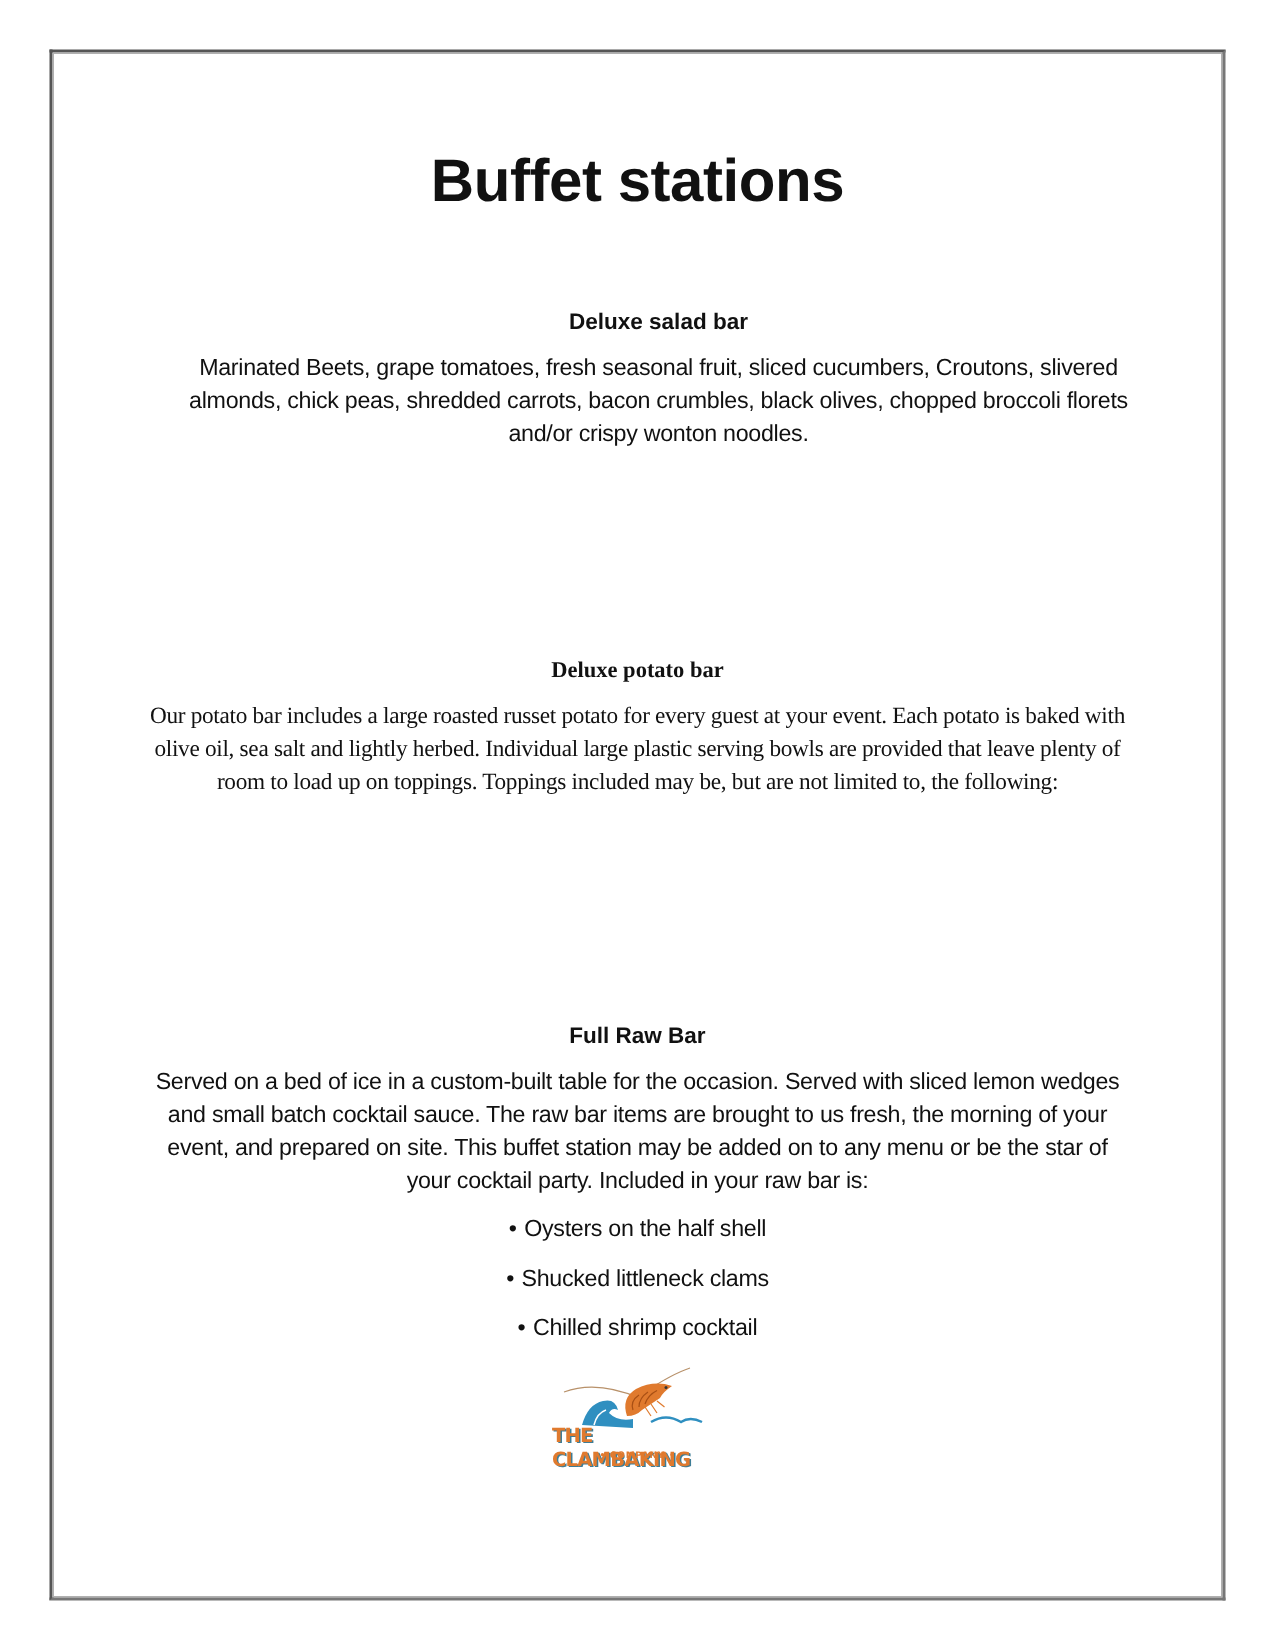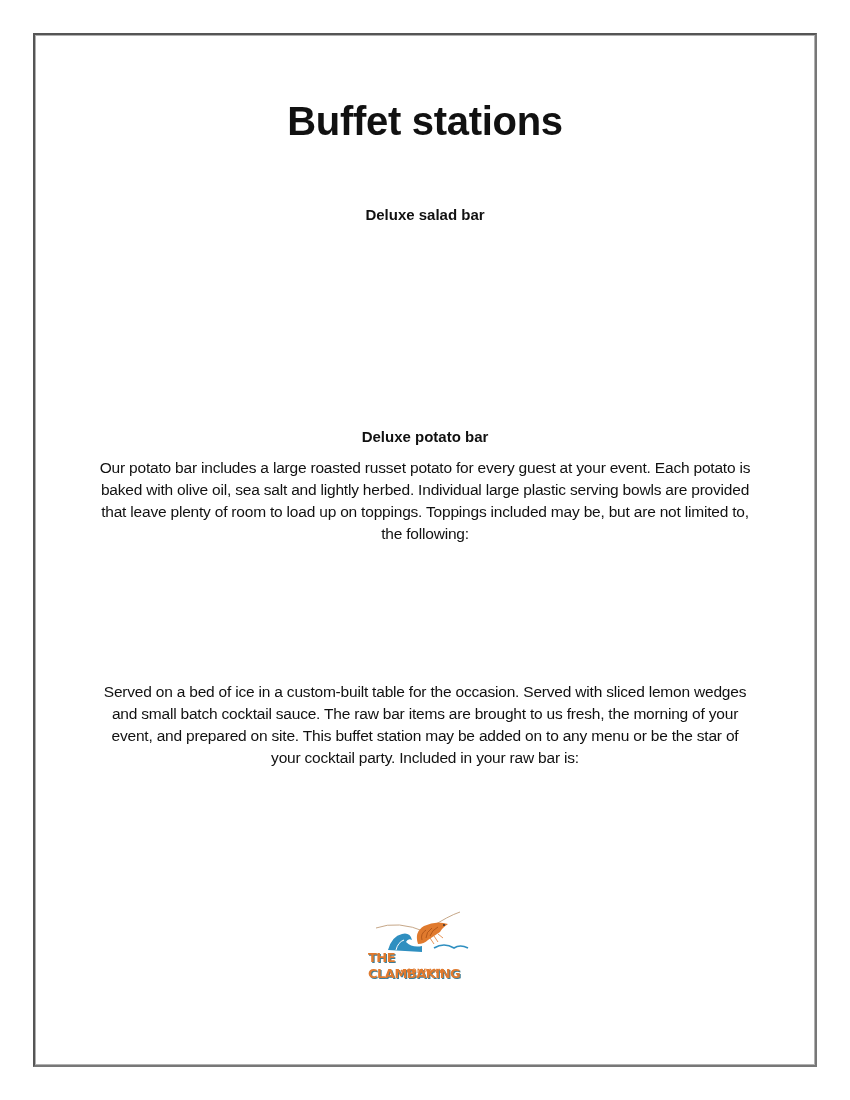--- a/index.html
+++ b/index.html
@@ -112,31 +112,38 @@
   </style>
 </head>
 <body>
 
 <div class="page-frame"></div>
 
 <div class="content">
 
   <div class="title">Buffet stations</div>
 
-  <div class="section" style="top:205px;">
+  <div class="section" style="top:205px;margin-left:14px;">
     <div class="section-heading">Deluxe salad bar</div>
+    <p class="para">Marinated Beets, grape tomatoes, fresh seasonal fruit, sliced cucumbers, Croutons, slivered almonds, chick peas, shredded carrots, bacon crumbles, black olives, chopped broccoli florets and/or crispy wonton noodles.</p>
   </div>
 
-  <div class="section" style="top:427px;">
+  <div class="section" style="top:437px;font-family:Liberation Serif, serif;">
     <div class="section-heading">Deluxe potato bar</div>
     <p class="para">Our potato bar includes a large roasted russet potato for every guest at your event. Each potato is baked with olive oil, sea salt and lightly herbed. Individual large plastic serving bowls are provided that leave plenty of room to load up on toppings. Toppings included may be, but are not limited to, the following:</p>
   </div>
 
   <div class="section" style="top:681px;">
+    <div class="section-heading">Full Raw Bar</div>
     <p class="para">Served on a bed of ice in a custom-built table for the occasion. Served with sliced lemon wedges and small batch cocktail sauce. The raw bar items are brought to us fresh, the morning of your event, and prepared on site. This buffet station may be added on to any menu or be the star of your cocktail party. Included in your raw bar is:</p>
+    <ul class="bullets">
+      <li class="bullet"><span class="bullet-dot">•</span><span>Oysters on the half shell</span></li>
+      <li class="bullet"><span class="bullet-dot">•</span><span>Shucked littleneck clams</span></li>
+      <li class="bullet"><span class="bullet-dot">•</span><span>Chilled shrimp cocktail</span></li>
+    </ul>
   </div>
 </div>
 
 <div class="logo">
   <svg width="114" height="44" viewBox="0 0 114 44" style="position:absolute;left:0;top:0;">
 
     <path d="M58 22 Q 30 10 8 18" stroke="#b8916a" stroke-width="0.8" fill="none"></path>
     <path d="M62 18 Q 80 6 92 2" stroke="#b8916a" stroke-width="0.8" fill="none"></path>
 
     <path d="M20 40 Q 24 26 34 24 Q 42 22 44 30 Q 40 28 38 32 Q 44 38 54 36 L 54 42 Z" fill="#2f8fc0"></path>

